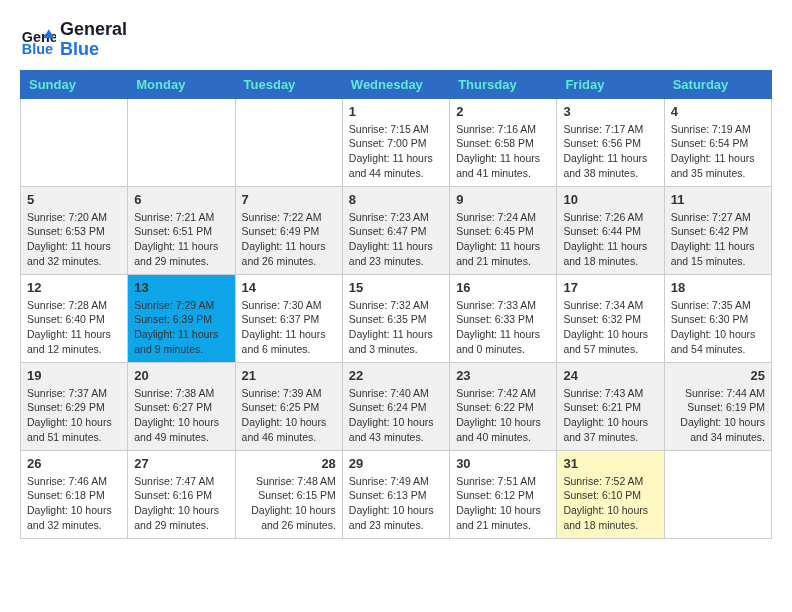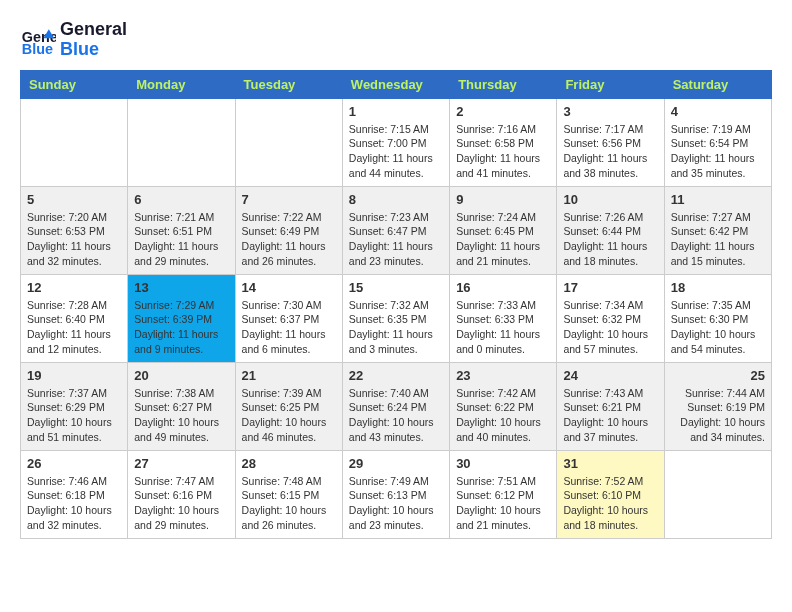--- a/index.html
+++ b/index.html
@@ -43,21 +43,21 @@
       font-size: 15px;
       color: #333;
     }
     .calendar {
       width: 100%;
       border-collapse: collapse;
       border: 1px solid #ccc;
     }
     .calendar th {
       background-color: #2d6bc4;
-      color: #bef264;
+      color: #5eead4;
       font-size: 13px;
       font-weight: bold;
       padding: 6px 8px;
       text-align: left;
       border: 1px solid #2d6bc4;
     }
     .calendar td {
       vertical-align: top;
       padding: 5px 6px;
       border: 1px solid #ccc;
@@ -292,21 +292,21 @@
           <div class="day-info">Sunrise: 7:46 AM
 Sunset: 6:18 PM
 Daylight: 10 hours and 32 minutes.</div>
         </td>
         <td style="background-color: rgb(255, 255, 255);">
           <span class="day-number">27</span>
           <div class="day-info">Sunrise: 7:47 AM
 Sunset: 6:16 PM
 Daylight: 10 hours and 29 minutes.</div>
         </td>
-        <td style="background-color: rgb(255, 255, 255);">
+        <td style="background-color: rgb(255, 255, 255); text-align: right;">
           <span class="day-number">28</span>
           <div class="day-info">Sunrise: 7:48 AM
 Sunset: 6:15 PM
 Daylight: 10 hours and 26 minutes.</div>
         </td>
         <td style="background-color: rgb(255, 255, 255); margin-left: 12px;">
           <span class="day-number">29</span>
           <div class="day-info">Sunrise: 7:49 AM
 Sunset: 6:13 PM
 Daylight: 10 hours and 23 minutes.</div>

